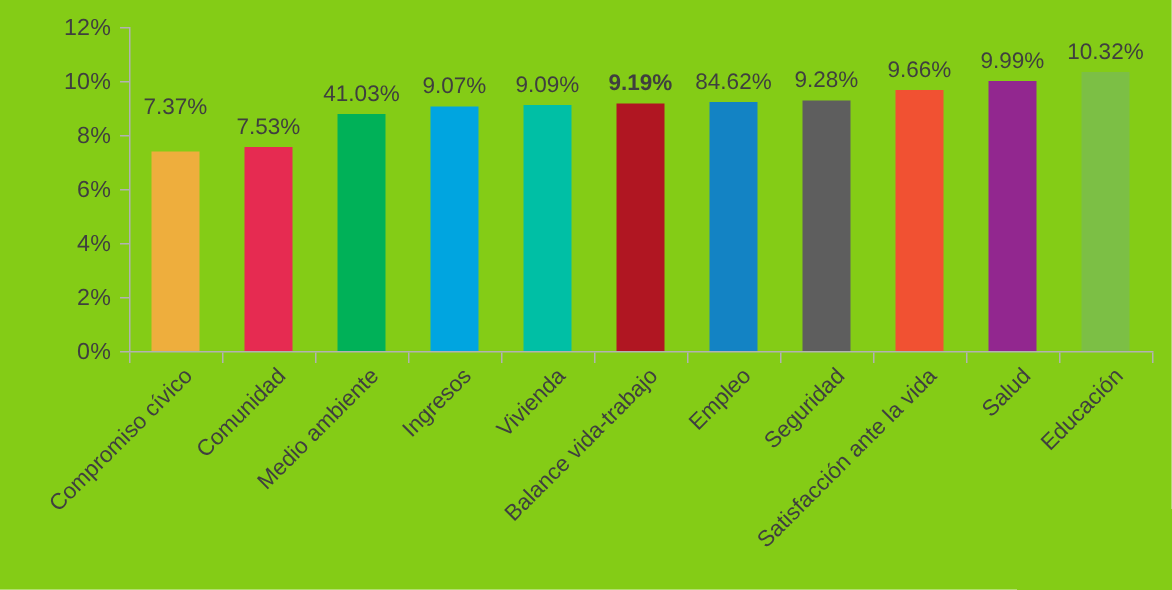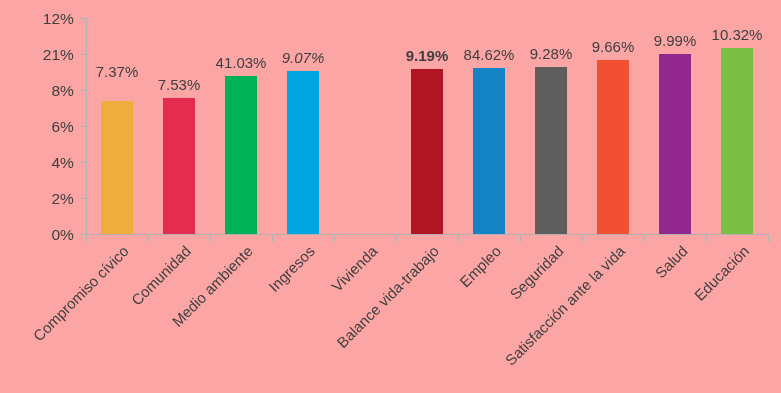--- a/index.html
+++ b/index.html
@@ -14,21 +14,21 @@
     overflow: hidden;
     position: relative;
   }
 
   #chart-root {
     position: absolute;
     left: 0;
     top: 0;
     width: 781px;
     height: 393px;
-    background: #fca5a5;
+    background: #84cc16;
   }
 
   
   .y-axis-area {
     position: absolute;
     left: 0px;
     top: 0px;
     width: 86px;
     height: 245px;
   }
@@ -128,21 +128,21 @@
 </style>
 </head>
 <body>
 
 <div id="chart-root">
 
   <div class="y-axis-area">
     <div class="y-tick" style="top:11px;">12%</div>
     <div class="y-tick-mark" style="top:18px;"></div>
 
-    <div class="y-tick" style="top:47px;">21%</div>
+    <div class="y-tick" style="top:47px;">10%</div>
     <div class="y-tick-mark" style="top:54px;"></div>
 
     <div class="y-tick" style="top:83px;">8%</div>
     <div class="y-tick-mark" style="top:90px;"></div>
 
     <div class="y-tick" style="top:119px;">6%</div>
     <div class="y-tick-mark" style="top:126px;"></div>
 
     <div class="y-tick" style="top:155px;">4%</div>
     <div class="y-tick-mark" style="top:162px;"></div>
@@ -164,22 +164,26 @@
     </div>
     <div class="bar-slot" style="left:62px;">
       <div class="bar-label" style="bottom: 142px;">7.53%</div>
       <div class="bar" style="height: 136px; background: rgb(230, 43, 81);"></div>
     </div>
     <div class="bar-slot" style="left:124px;">
       <div class="bar-label" style="bottom: 164px;">41.03%</div>
       <div class="bar" style="height: 158px; background: rgb(0, 177, 88);"></div>
     </div>
     <div class="bar-slot" style="left:186px;">
-      <div class="bar-label" style="bottom: 169px; font-style: italic;">9.07%</div>
+      <div class="bar-label" style="bottom: 169px;">9.07%</div>
       <div class="bar" style="height: 163px; background: rgb(0, 165, 224);"></div>
+    </div>
+    <div class="bar-slot" style="left:248px;">
+      <div class="bar-label" style="bottom: 170px;">9.09%</div>
+      <div class="bar" style="height: 164px; background: rgb(0, 191, 165);"></div>
     </div>
     <div class="bar-slot" style="left:310px;font-weight:bold;">
       <div class="bar-label" style="bottom: 171px;">9.19%</div>
       <div class="bar" style="height: 165px; background: rgb(176, 22, 34);"></div>
     </div>
     <div class="bar-slot" style="left:372px;">
       <div class="bar-label" style="bottom: 172px;">84.62%</div>
       <div class="bar" style="height: 166px; background: rgb(19, 131, 196);"></div>
     </div>
     <div class="bar-slot" style="left:434px;">

